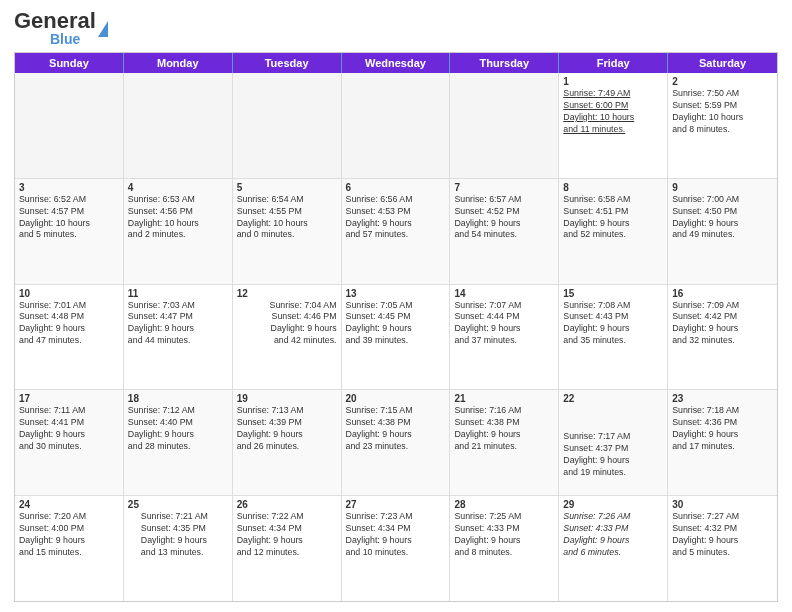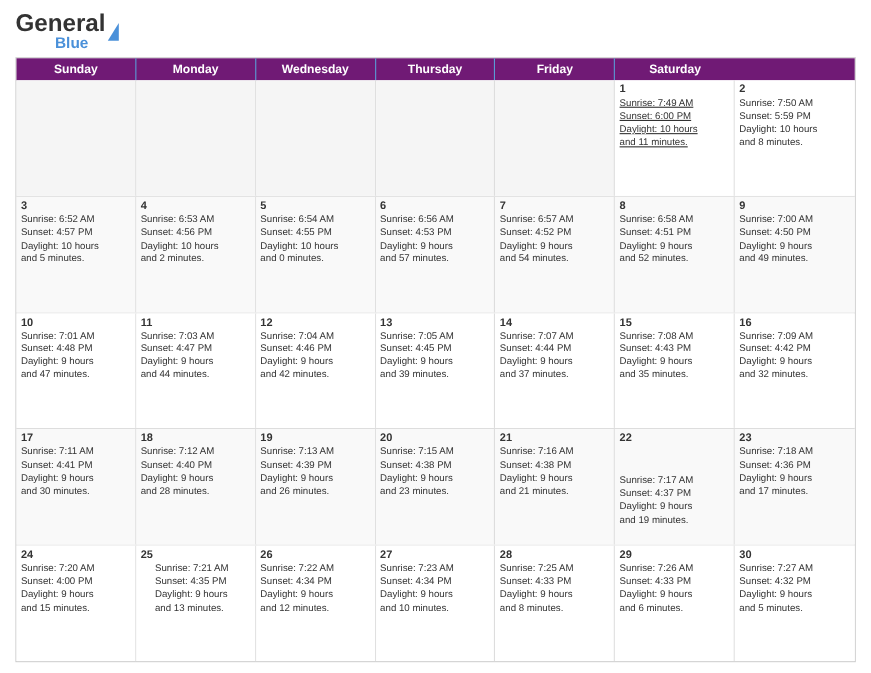--- a/index.html
+++ b/index.html
@@ -38,21 +38,21 @@
     }
     .calendar {
       flex: 1;
       display: flex;
       flex-direction: column;
       border: 1px solid #ccc;
     }
     .cal-header-row {
       display: grid;
       grid-template-columns: repeat(7, 1fr);
-      background: #701a75;
+      background: #6d28d9;
     }
     .cal-header-cell {
       color: #fff;
       font-size: 11px;
       font-weight: bold;
       text-align: center;
       padding: 4px 2px;
       border-right: 1px solid #5a9bd4;
     }
     .cal-header-cell:last-child { border-right: none; }
@@ -128,20 +128,21 @@
     <div class="title-area">
       <div class="month-title"></div>
       <div class="location"></div>
     </div>
   </div>
 
   <div class="calendar">
     <div class="cal-header-row">
     <div class="cal-header-cell">Sunday</div>
         <div class="cal-header-cell">Monday</div>
+        <div class="cal-header-cell">Tuesday</div>
         <div class="cal-header-cell">Wednesday</div>
         <div class="cal-header-cell">Thursday</div>
         <div class="cal-header-cell">Friday</div>
         <div class="cal-header-cell">Saturday</div>
       </div>
     <div class="cal-body">
     <div class="cal-week">
           <div class="cal-cell empty"></div>
           <div class="cal-cell empty"></div>
           <div class="cal-cell empty"></div>
@@ -223,21 +224,21 @@
           </div>
           <div class="cal-cell">
             <span class="day-num">11</span>
             <div class="day-info" style="white-space: pre-line;">Sunrise: 7:03 AM
 Sunset: 4:47 PM
 Daylight: 9 hours
 and 44 minutes.</div>
           </div>
           <div class="cal-cell">
             <span class="day-num">12</span>
-            <div class="day-info" style="white-space: pre-line;">Sunrise: 7:04 AM
+            <div class="day-info" style="white-space: pre-line; text-align: right;">Sunrise: 7:04 AM
 Sunset: 4:46 PM
 Daylight: 9 hours
 and 42 minutes.</div>
           </div>
           <div class="cal-cell">
             <span class="day-num">13</span>
             <div class="day-info" style="white-space: pre-line;">Sunrise: 7:05 AM
 Sunset: 4:45 PM
 Daylight: 9 hours
 and 39 minutes.</div>
@@ -346,21 +347,21 @@
           </div>
           <div class="cal-cell">
             <span class="day-num">28</span>
             <div class="day-info" style="white-space: pre-line;">Sunrise: 7:25 AM
 Sunset: 4:33 PM
 Daylight: 9 hours
 and 8 minutes.</div>
           </div>
           <div class="cal-cell">
             <span class="day-num">29</span>
-            <div class="day-info" style="white-space: pre-line;">Sunrise: 7:26 AM
+            <div class="day-info" style="white-space: pre-line; font-style: italic;">Sunrise: 7:26 AM
 Sunset: 4:33 PM
 Daylight: 9 hours
 and 6 minutes.</div>
           </div>
           <div class="cal-cell">
             <span class="day-num">30</span>
             <div class="day-info" style="white-space: pre-line;">Sunrise: 7:27 AM
 Sunset: 4:32 PM
 Daylight: 9 hours
 and 5 minutes.</div>

